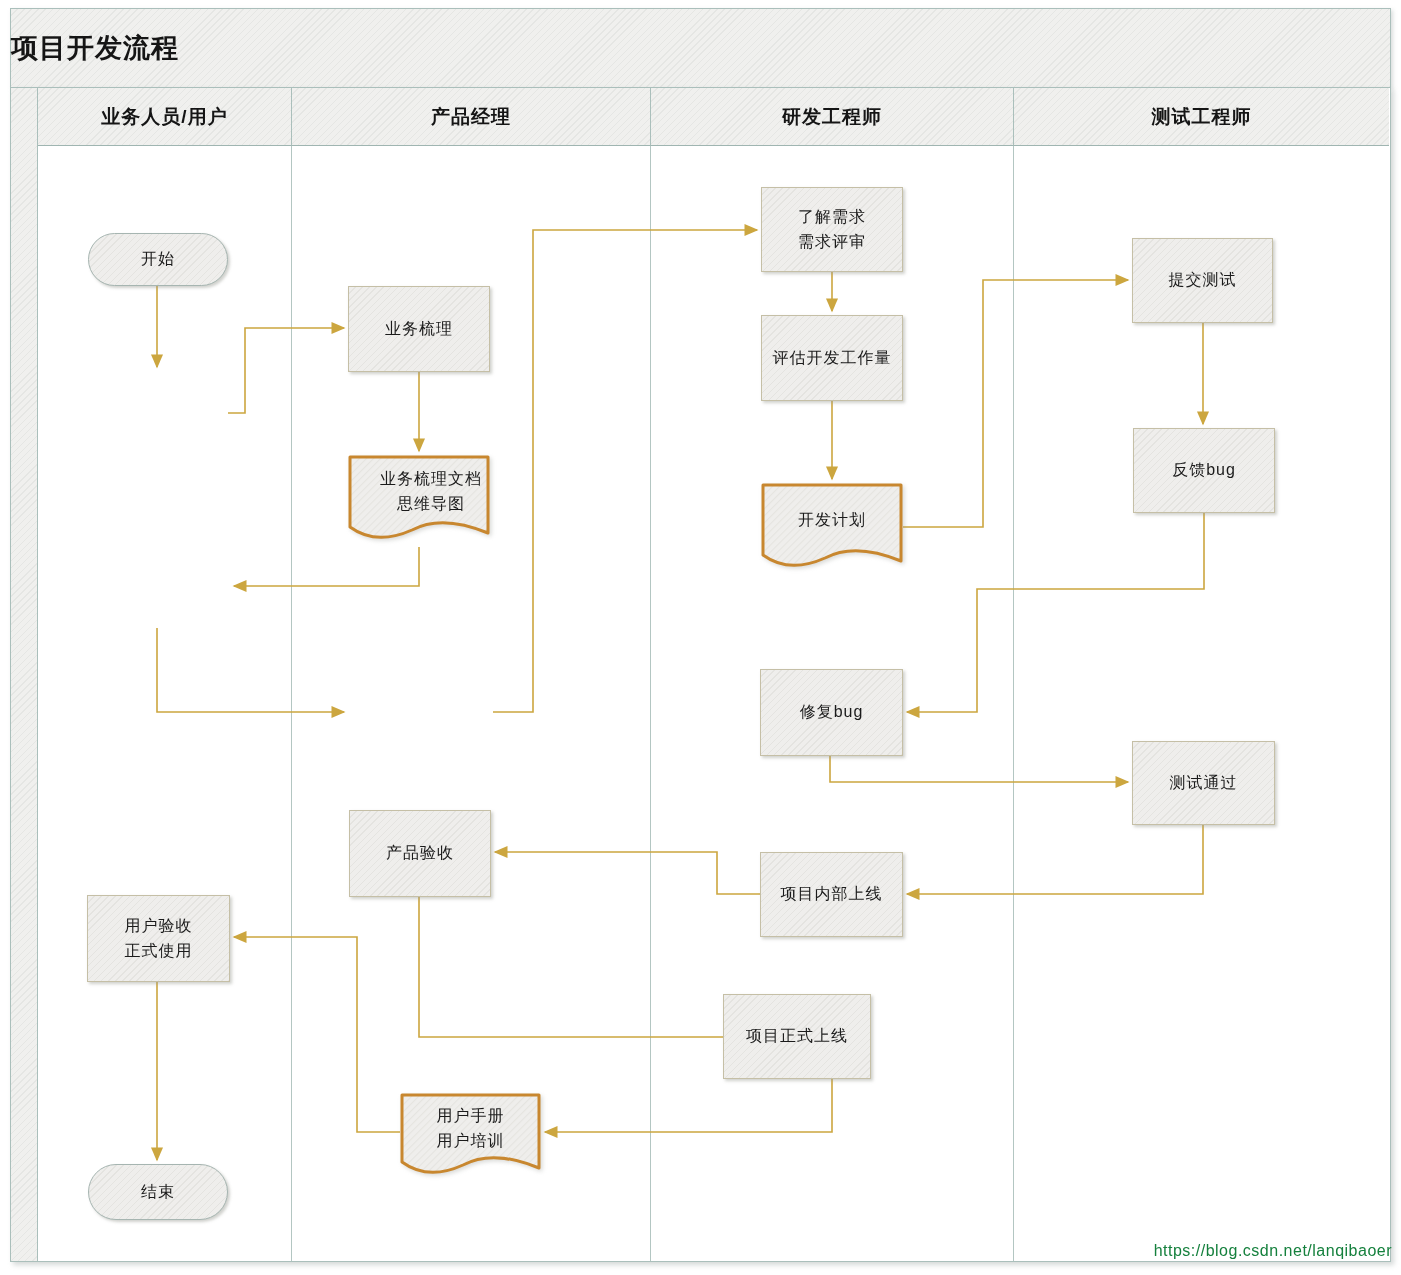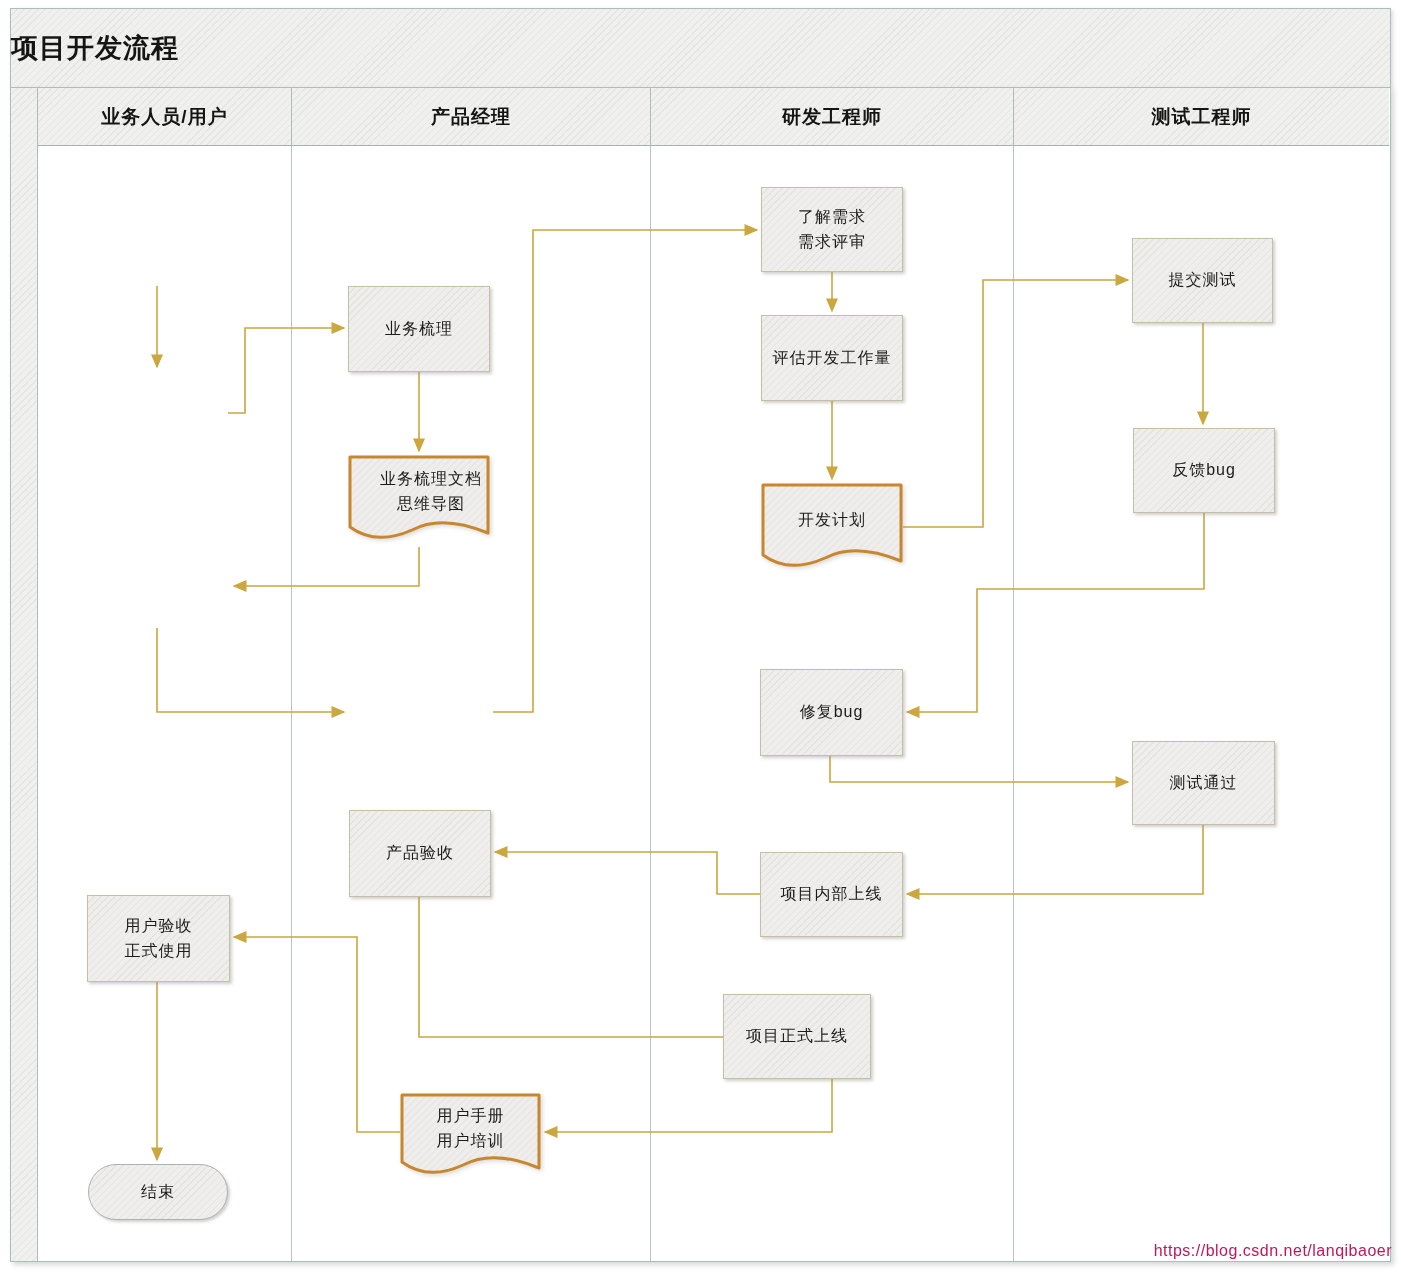--- a/index.html
+++ b/index.html
@@ -60,21 +60,21 @@
     background-image:repeating-linear-gradient(135deg, transparent 0 4px, rgba(190,190,182,.22) 4px 5px);
     border:1px solid #A6B5B1;
     box-shadow:2px 2px 3px rgba(150,152,145,.45);
   }
   .document{background:transparent;border:none;box-shadow:none;}
   .document svg{position:absolute;left:0;top:0;filter:drop-shadow(2px 2px 2px rgba(150,152,145,.35));}
   .document .lbl{position:relative;padding-bottom:18px;}
 
   .watermark{
     position:absolute;left:1150px;top:1242px;width:242px;
-    text-align:right;font-size:16px;color:#be185d;z-index:6;letter-spacing:0.5px;
+    text-align:right;font-size:16px;color:#15803d;z-index:6;letter-spacing:0.5px;
   }
 </style>
 </head>
 <body>
 
 <div class="canvas">
 
   <div class="title-block hatch">
     <span>项目开发流程</span>
   </div>
@@ -122,20 +122,25 @@
       <polyline points="830,756 830,782 1128,782" fill="none" stroke="#CCA63F" stroke-width="1.6" marker-end="url(#arw)"></polyline>
       <polyline points="1203,825 1203,894 907,894" fill="none" stroke="#CCA63F" stroke-width="1.6" marker-end="url(#arw)"></polyline>
       <polyline points="760,894 717,894 717,852 495,852" fill="none" stroke="#CCA63F" stroke-width="1.6" marker-end="url(#arw)"></polyline>
       <polyline points="419,897 419,1037 757,1037" fill="none" stroke="#CCA63F" stroke-width="1.6" marker-end="url(#arw)"></polyline>
       <polyline points="832,1079 832,1132 545,1132" fill="none" stroke="#CCA63F" stroke-width="1.6" marker-end="url(#arw)"></polyline>
       <polyline points="400,1132 357,1132 357,937 234,937" fill="none" stroke="#CCA63F" stroke-width="1.6" marker-end="url(#arw)"></polyline>
       <polyline points="157,982 157,1160" fill="none" stroke="#CCA63F" stroke-width="1.6" marker-end="url(#arw)"></polyline>
     </svg>
 
   <div id="nodes-layer">
+      <div class="node terminator" style="left: 88px; top: 233px; width: 140px; height: 53px; border-radius: 26.5px;">
+        <div class="lbl">
+          <div>开始</div>
+        </div>
+      </div>
       <div class="node process" style="left: 87px; top: 895px; width: 143px; height: 87px;">
         <div class="lbl">
           <div>用户验收</div>
           <div>正式使用</div>
         </div>
       </div>
       <div class="node terminator" style="left: 88px; top: 1164px; width: 140px; height: 56px; border-radius: 28px;">
         <div class="lbl">
           <div>结束</div>
         </div>

